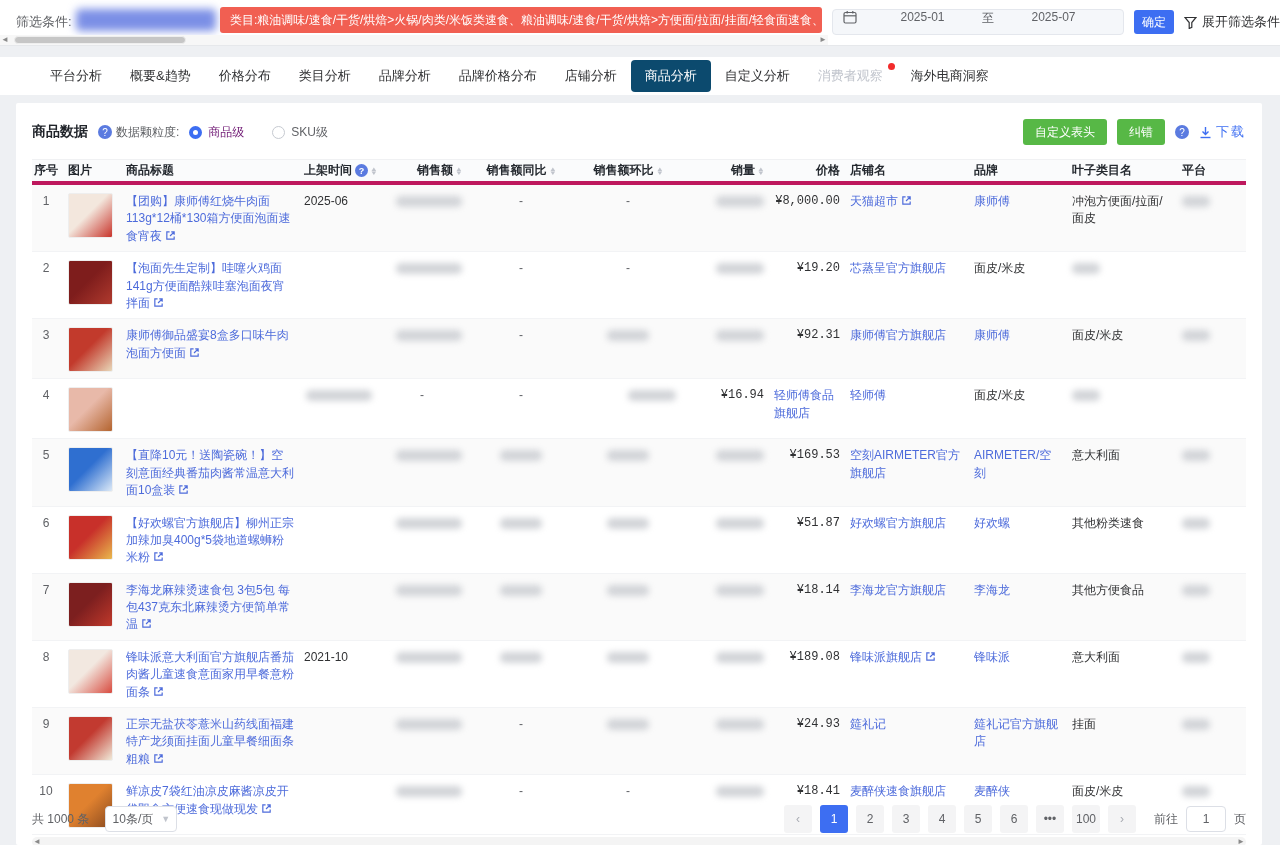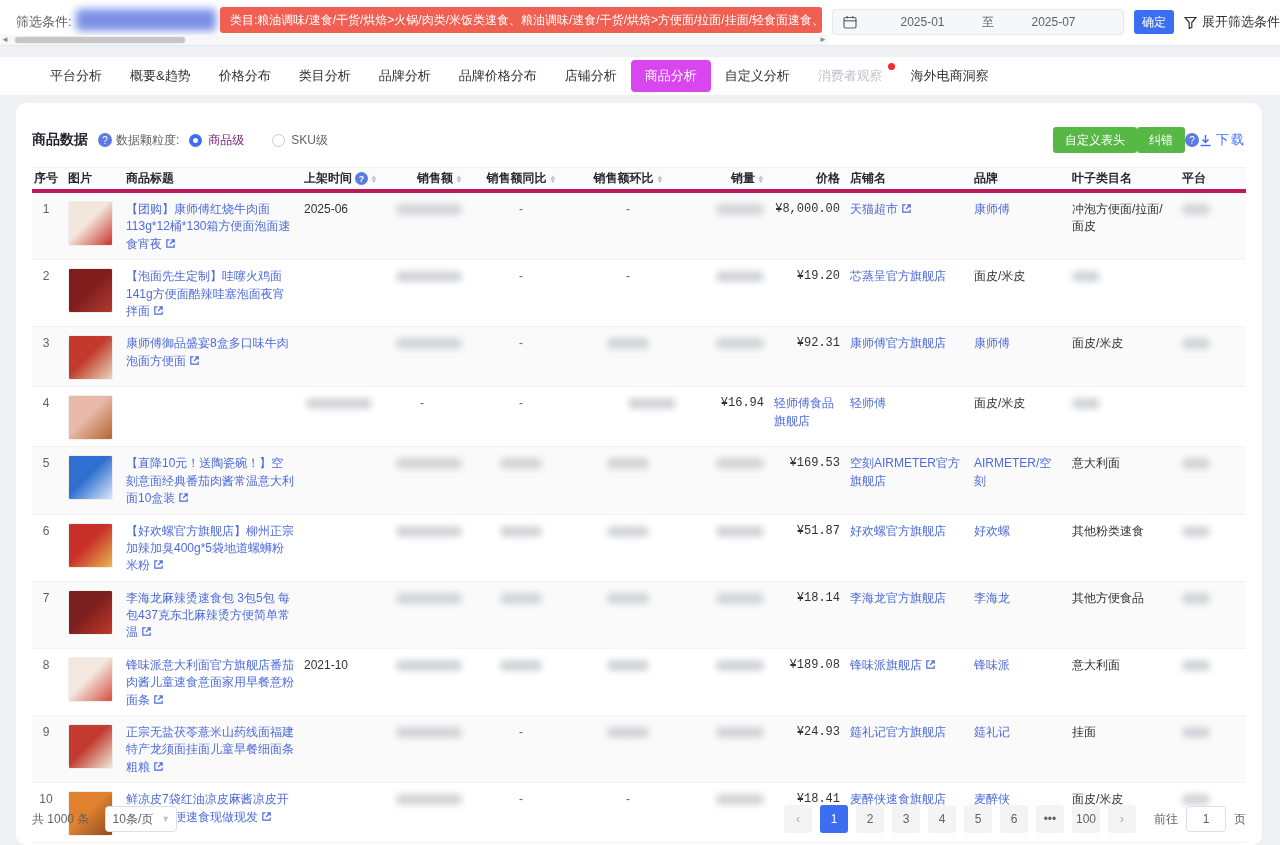--- a/index.html
+++ b/index.html
@@ -12,56 +12,56 @@
   
   .filterbar { position:relative; height:46px; background:#fff; border-bottom:1px solid #e6e8eb; }
   .fb-label { position:absolute; left:16px; top:13px; color:#606266; font-size:13px; }
   .fb-redact { position:absolute; left:76px; top:9px; width:140px; height:22px; border-radius:4px;
                background:#7b8fe6; filter:blur(4px); }
   .fb-banner { position:absolute; left:220px; top:7px; width:602px; height:26px; line-height:26px;
                background:#f15f52; color:#fff; border-radius:3px; padding:0 10px;
                white-space:nowrap; overflow:hidden; font-size:12px; }
   .fb-datebox { position:absolute; left:832px; top:9px; width:292px; height:26px;
                 background:#f5f7fa; border:1px solid #e4e7ed; border-radius:4px;
-                display:flex; align-items:center; padding:0 10px; color:#606266; }
+                display:flex; align-items:flex-start; padding:0 10px; color:#606266; }
   .fb-datebox .dt { flex:1; text-align:center; }
   .fb-confirm { position:absolute; left:1134px; top:10px; width:40px; height:24px; line-height:24px;
                 background:#3d6ef2; color:#fff; text-align:center; border-radius:3px;
                 font-size:12px; cursor:pointer; border:none; }
   .fb-expand { position:absolute; left:1184px; top:13px; color:#303133; font-size:13px;
                display:flex; align-items:center; gap:5px; cursor:pointer; }
   .hscroll { position:absolute; height:10px; background:#f4f4f4; border-radius:5px; }
   .hscroll .thumb { position:absolute; top:1px; height:8px; background:#c6c6c6; border-radius:4px; }
   .hscroll .arr { position:absolute; top:0; width:10px; height:10px; color:#8a8a8a; font-size:8px;
                   line-height:10px; text-align:center; }
   .fb-scroll { left:0; bottom:0; width:828px; background:#f7f7f7; border-radius:0; }
   
   .tabsbar { margin-top:11px; height:38px; background:#fff; display:flex; align-items:center;
              padding:0 36px; }
   .tab { position:relative; padding:7px 14px; font-size:13px; color:#303133; cursor:pointer;
          border-radius:4px; white-space:nowrap; }
-  .tab.active { background:#d946ef; color:#fff; }
+  .tab.active { background:#0c4a6e; color:#fff; }
   .tab.disabled { color:#c0c4cc; }
   .tab .dot { position:absolute; top:3px; right:2px; width:7px; height:7px; border-radius:50%;
               background:#f22b2b; }
   
   .card { position:relative; margin:8px 16px 12px; width:1246px; height:742px; background:#fff;
-          border-radius:10px; padding:22px 16px 0; }
+          border-radius:2px; padding:14px 16px 0; }
   .toolbar { display:flex; align-items:center; height:30px; }
   .sec-title { font-size:14px; font-weight:bold; color:#1f2329; margin-right:10px; }
   .help { display:inline-flex; width:14px; height:14px; border-radius:50%; background:#5b7be0;
           color:#fff; font-size:10px; align-items:center; justify-content:center; cursor:pointer;
           flex:0 0 auto; }
   .gran-label { color:#606266; margin:0 10px 0 4px; }
   .radio { display:inline-flex; align-items:center; gap:6px; margin-right:28px; cursor:pointer; }
   .radio .rb { width:13px; height:13px; border-radius:50%; border:1px solid #c6cad1; background:#fff; }
   .radio.sel .rb { border:4px solid #3d6ef2; }
   .radio.sel .rl { color:#701a75; }
   .radio .rl { color:#606266; }
-  .toolbar-right { margin-left:auto; display:flex; align-items:center; }
+  .toolbar-right { margin-left:auto; display:flex; align-items:center; gap:10px; }
   .btn-green { background:#57b846; color:#fff; border:none; border-radius:3px; height:26px;
                padding:0 12px; font-size:12px; cursor:pointer; }
   .dl { display:flex; align-items:center; gap:4px; color:#3d6ef2; cursor:pointer;
         letter-spacing:2px; font-size:13px; }
   
   .tbl { margin-top:12px; }
   .thead, .trow { display:grid;
     grid-template-columns:34px 58px 178px 78px 90px 108px 106px 88px 76px 124px 98px 110px 1fr; }
   .thead { background:#fafbfc; border-top:1px solid #f0f1f3; border-bottom:4px solid #be185d;
            height:26px; align-items:center; font-weight:bold; color:#24292f; }
@@ -422,22 +422,22 @@
           <div class="cell "><a class="link">正宗无盐茯苓薏米山药线面福建特产龙须面挂面儿童早餐细面条粗粮</a><span class="ext link"><svg width="11" height="11" viewBox="0 0 12 12">
                 <path d="M5 2 H2 V10 H10 V7" fill="none" stroke="currentColor" stroke-width="1.3"></path>
                 <path d="M5.5 6.5 L10 2 M6.8 2 H10 V5.2" fill="none" stroke="currentColor" stroke-width="1.3"></path>
               </svg></span></div>
           <div class="cell dark"></div>
           <div class="cell r"><span class="redact w-sales"></span></div>
           <div class="cell c"><span class="dash">-</span></div>
           <div class="cell c"><span class="redact w-pct"></span></div>
           <div class="cell r"><span class="redact w-vol"></span></div>
           <div class="cell r dark">¥24.93</div>
+          <div class="cell "><a class="link">筵礼记</a></div>
           <div class="cell "><a class="link">筵礼记官方旗舰店</a></div>
-          <div class="cell "><a class="link">筵礼记</a></div>
           <div class="cell dark">挂面</div>
           <div class="cell "><span class="redact w-plat"></span></div>
         </div>
         <div class="trow">
           <div class="cell seq">10</div>
           <div class="cell ">
             <div class="thumb" style="background:linear-gradient(135deg, #e0812f 0%, #e0812f 45%, #8a4a1f 100%);"></div>
           </div>
           <div class="cell "><a class="link">鲜凉皮7袋红油凉皮麻酱凉皮开袋即食方便速食现做现发</a><span class="ext link"><svg width="11" height="11" viewBox="0 0 12 12">
                 <path d="M5 2 H2 V10 H10 V7" fill="none" stroke="currentColor" stroke-width="1.3"></path>

